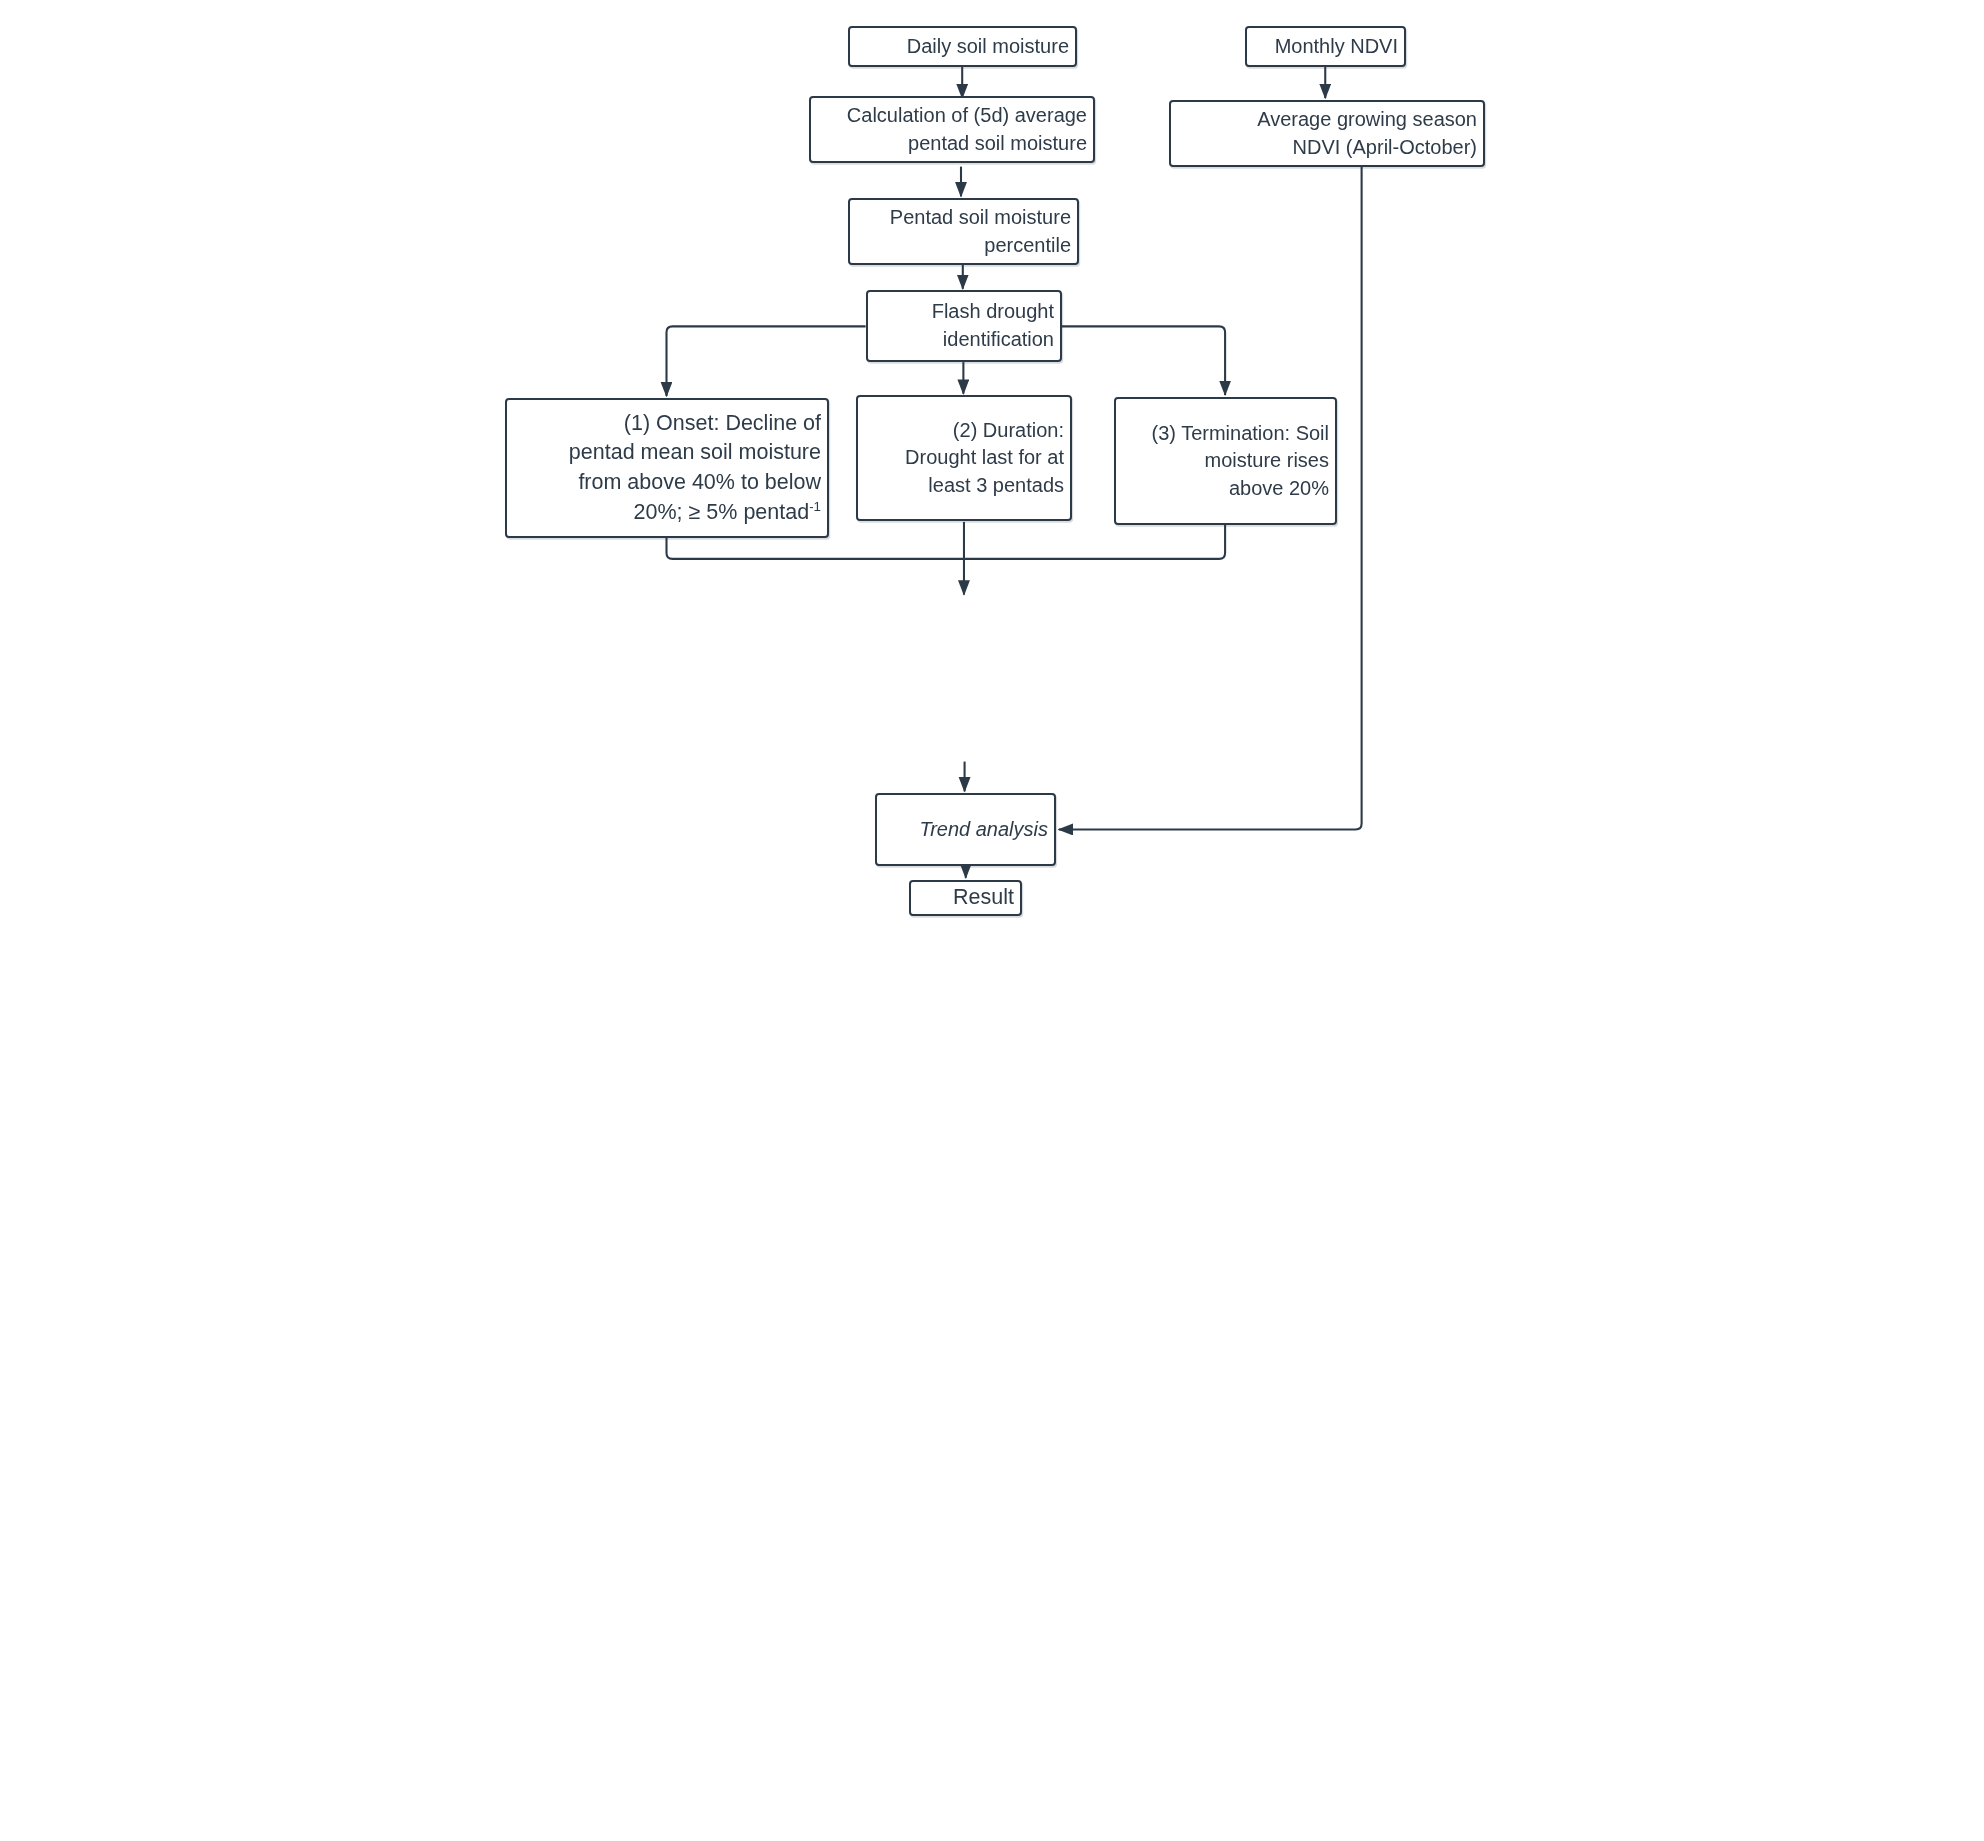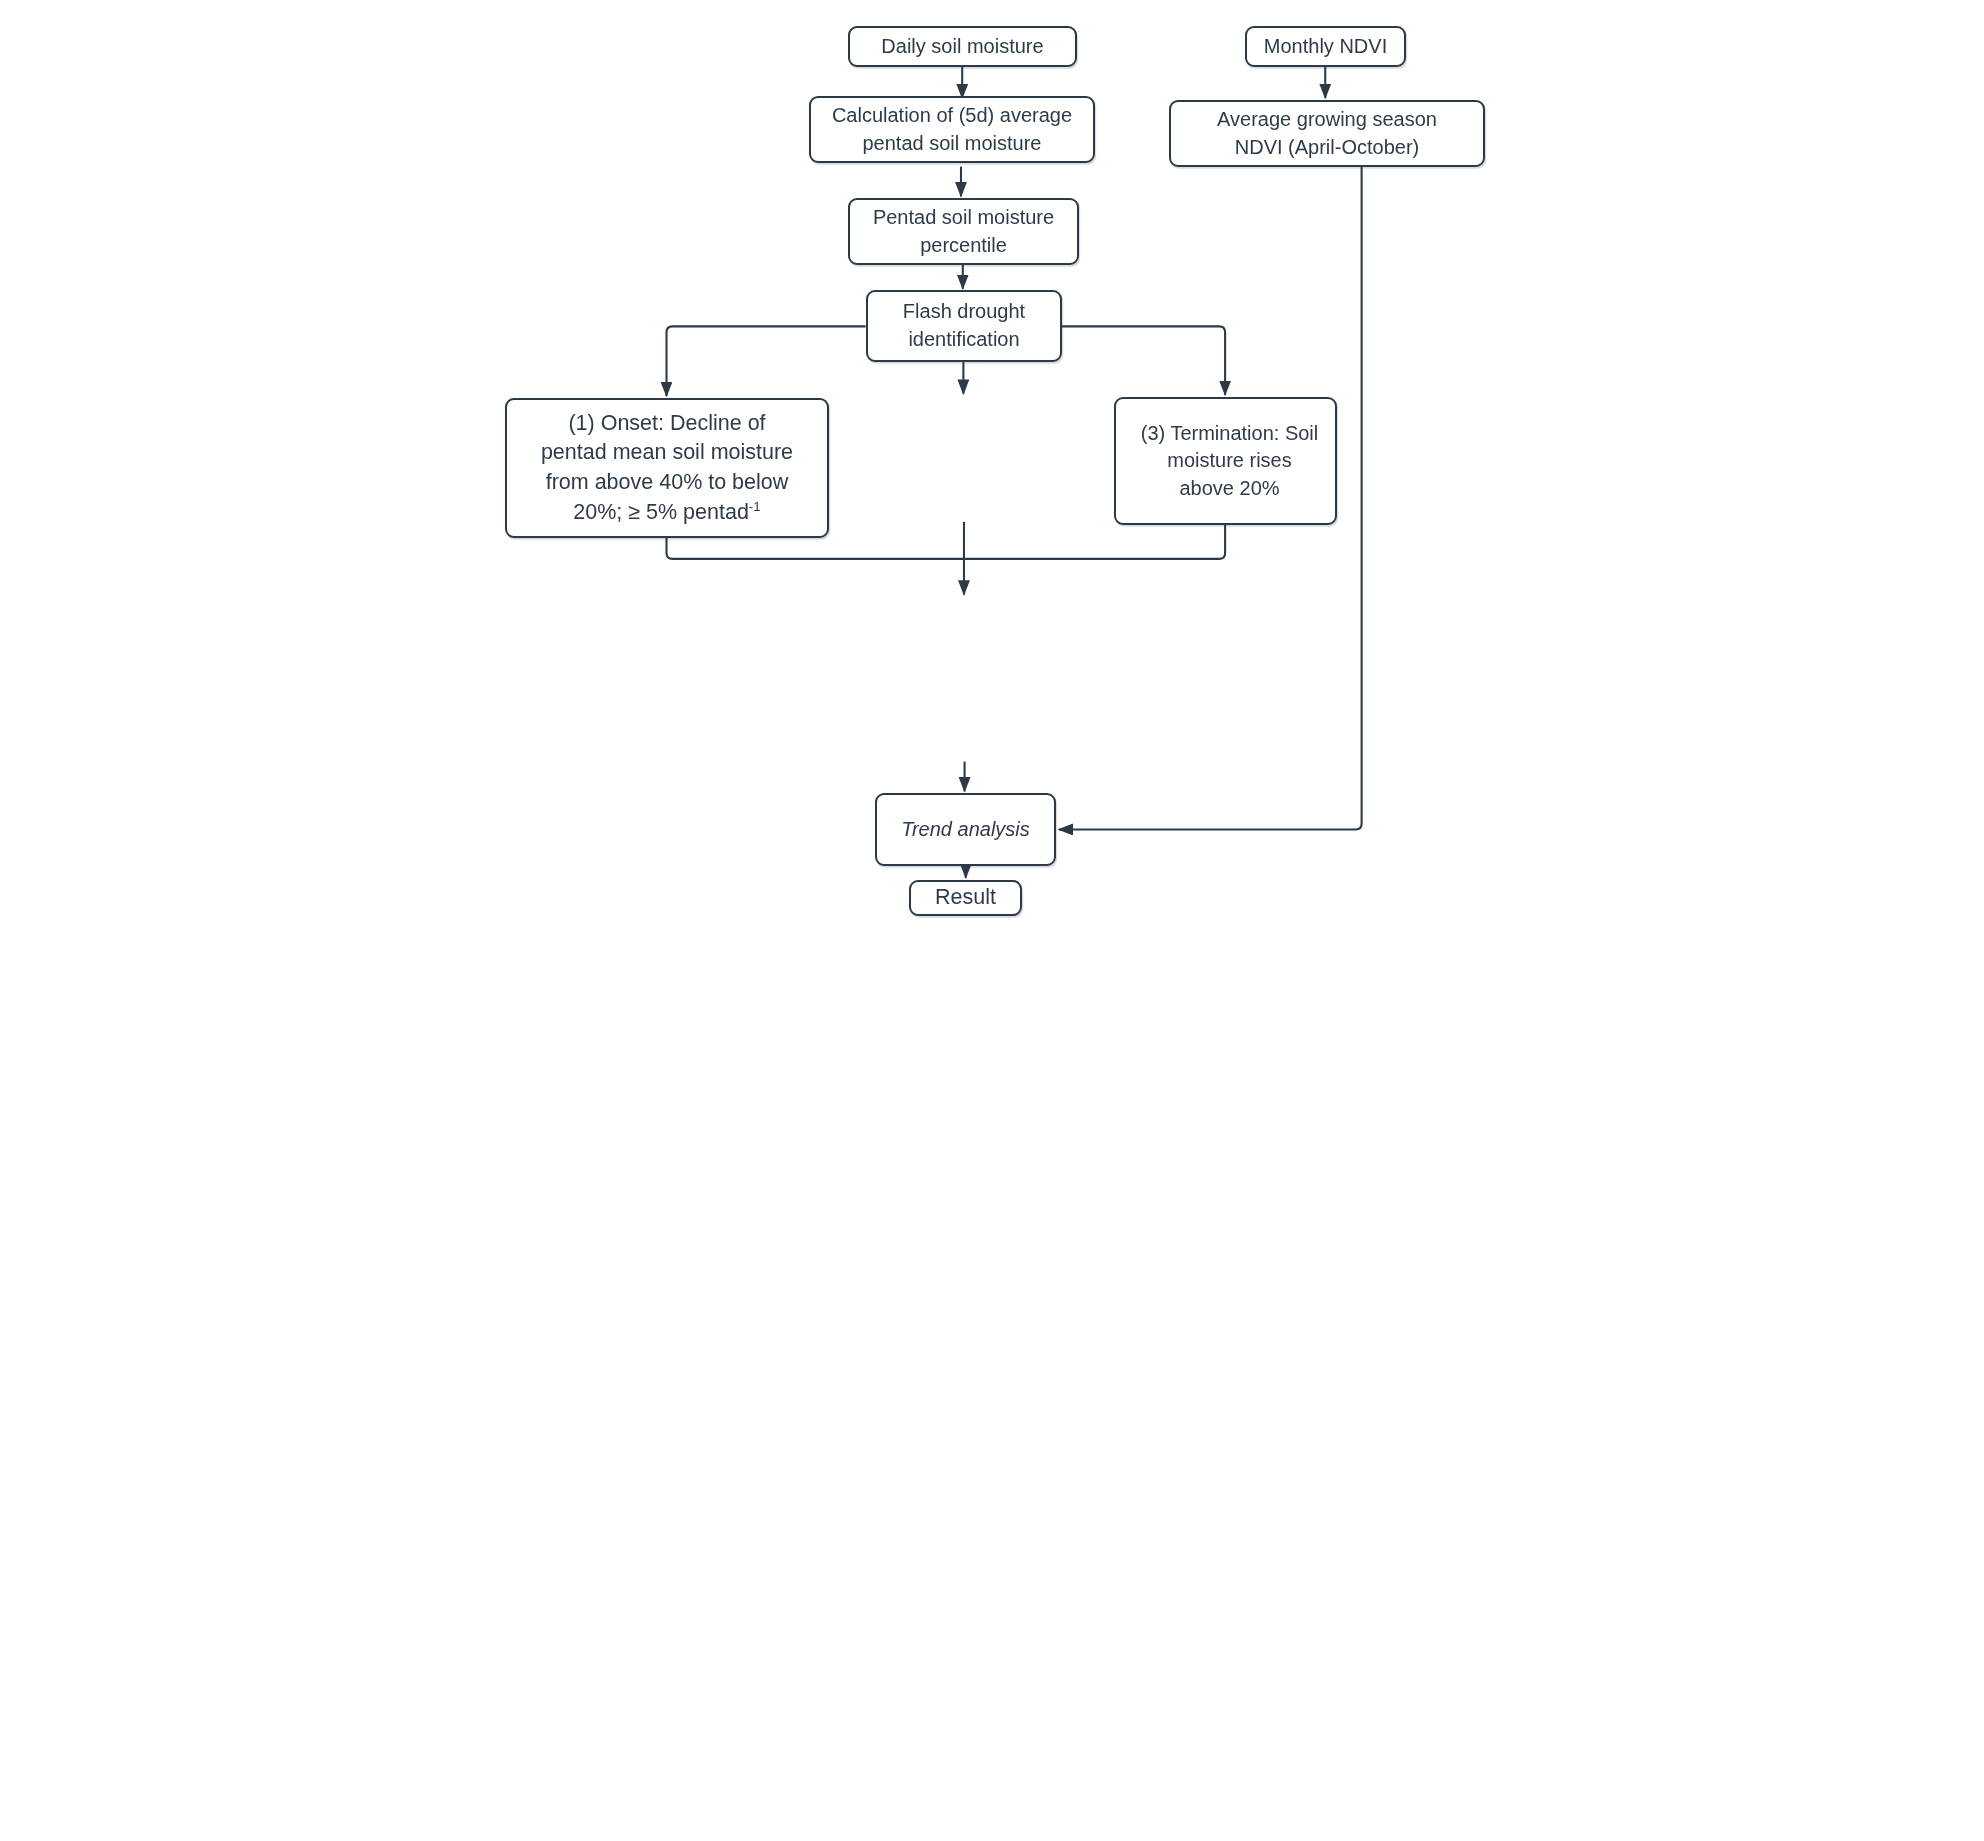--- a/index.html
+++ b/index.html
@@ -17,24 +17,24 @@
     color:var(--text);
   }
   svg.wires{position:absolute;left:0;top:0;width:992px;height:921px;}
   svg.wires path.wire{stroke:var(--stroke);stroke-width:3.5;fill:none;}
   svg.wires .head{fill:var(--stroke);}
   .node{
     position:absolute;
     box-sizing:border-box;
     background:#fff;
     border:2.1px solid var(--stroke);
-    border-radius:9px;
+    border-radius:4px;
     box-shadow:1.2px 1.8px 0 rgba(44,57,71,0.18);
     display:flex;flex-direction:column;
-    align-items:center;justify-content:center;
+    align-items:flex-end;justify-content:center;
     text-align:center;
     font-size:20px;line-height:1.38;
     padding:2.4px 6px;
   }
   .ln{display:block;white-space:nowrap;}
   sup{font-size:0.62em;line-height:0;}
   
   .n-daily        {left:352px; top:26px;  width:229px; height:41px;}
   .n-monthly      {left:749px;top:26px;  width:161px; height:41px;}
   .n-calc         {left:313px; top:96px; width:286px; height:67px;}
@@ -102,20 +102,25 @@
     <span class="ln">identification</span>
   </div>
 
   <div class="node n-onset">
     <span class="ln">(1) Onset:  Decline of</span>
     <span class="ln">pentad mean soil moisture</span>
     <span class="ln">from above 40% to below</span>
     <span class="ln"><span>20%; ≥ 5% pentad</span><sup>-1</sup></span>
   </div>
 
+  <div class="node n-duration">
+    <span class="ln">(2) Duration:</span>
+    <span class="ln">Drought last for at</span>
+    <span class="ln">least 3 pentads</span>
+  </div>
 
   <div class="node n-termination">
     <span class="ln">(3) Termination: Soil</span>
     <span class="ln">moisture rises</span>
     <span class="ln">above 20%</span>
   </div>
 
 
   <div class="node n-trend">
     <span class="ln">Trend analysis</span>

